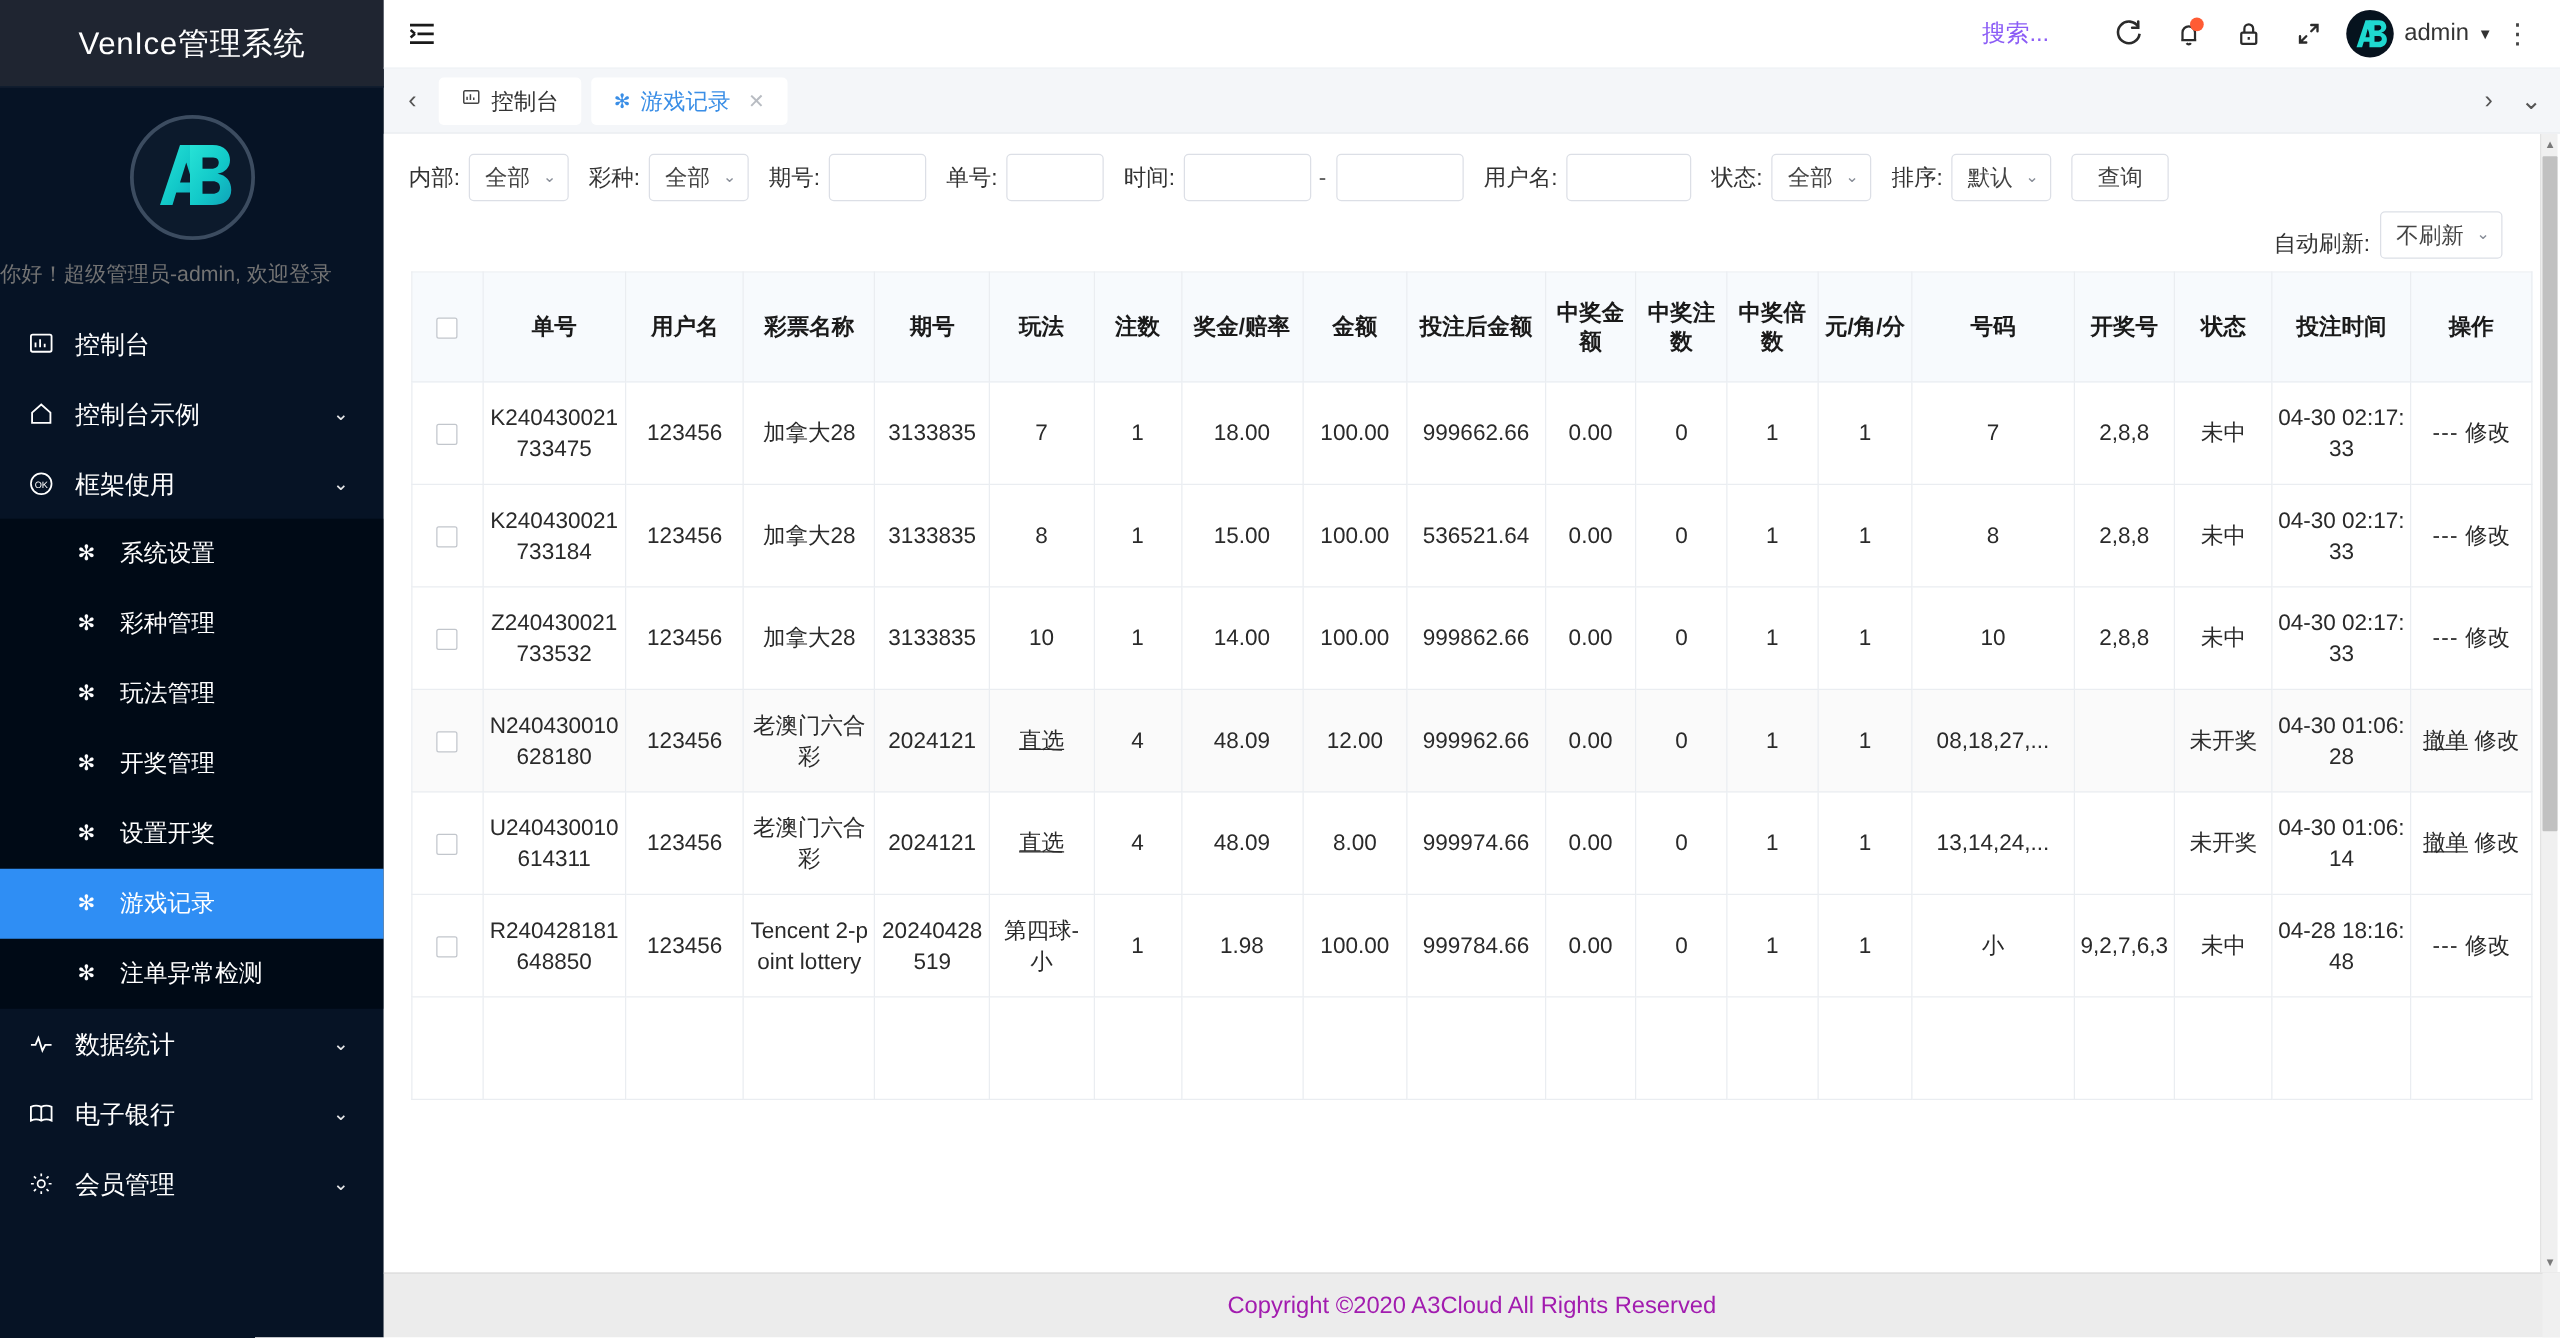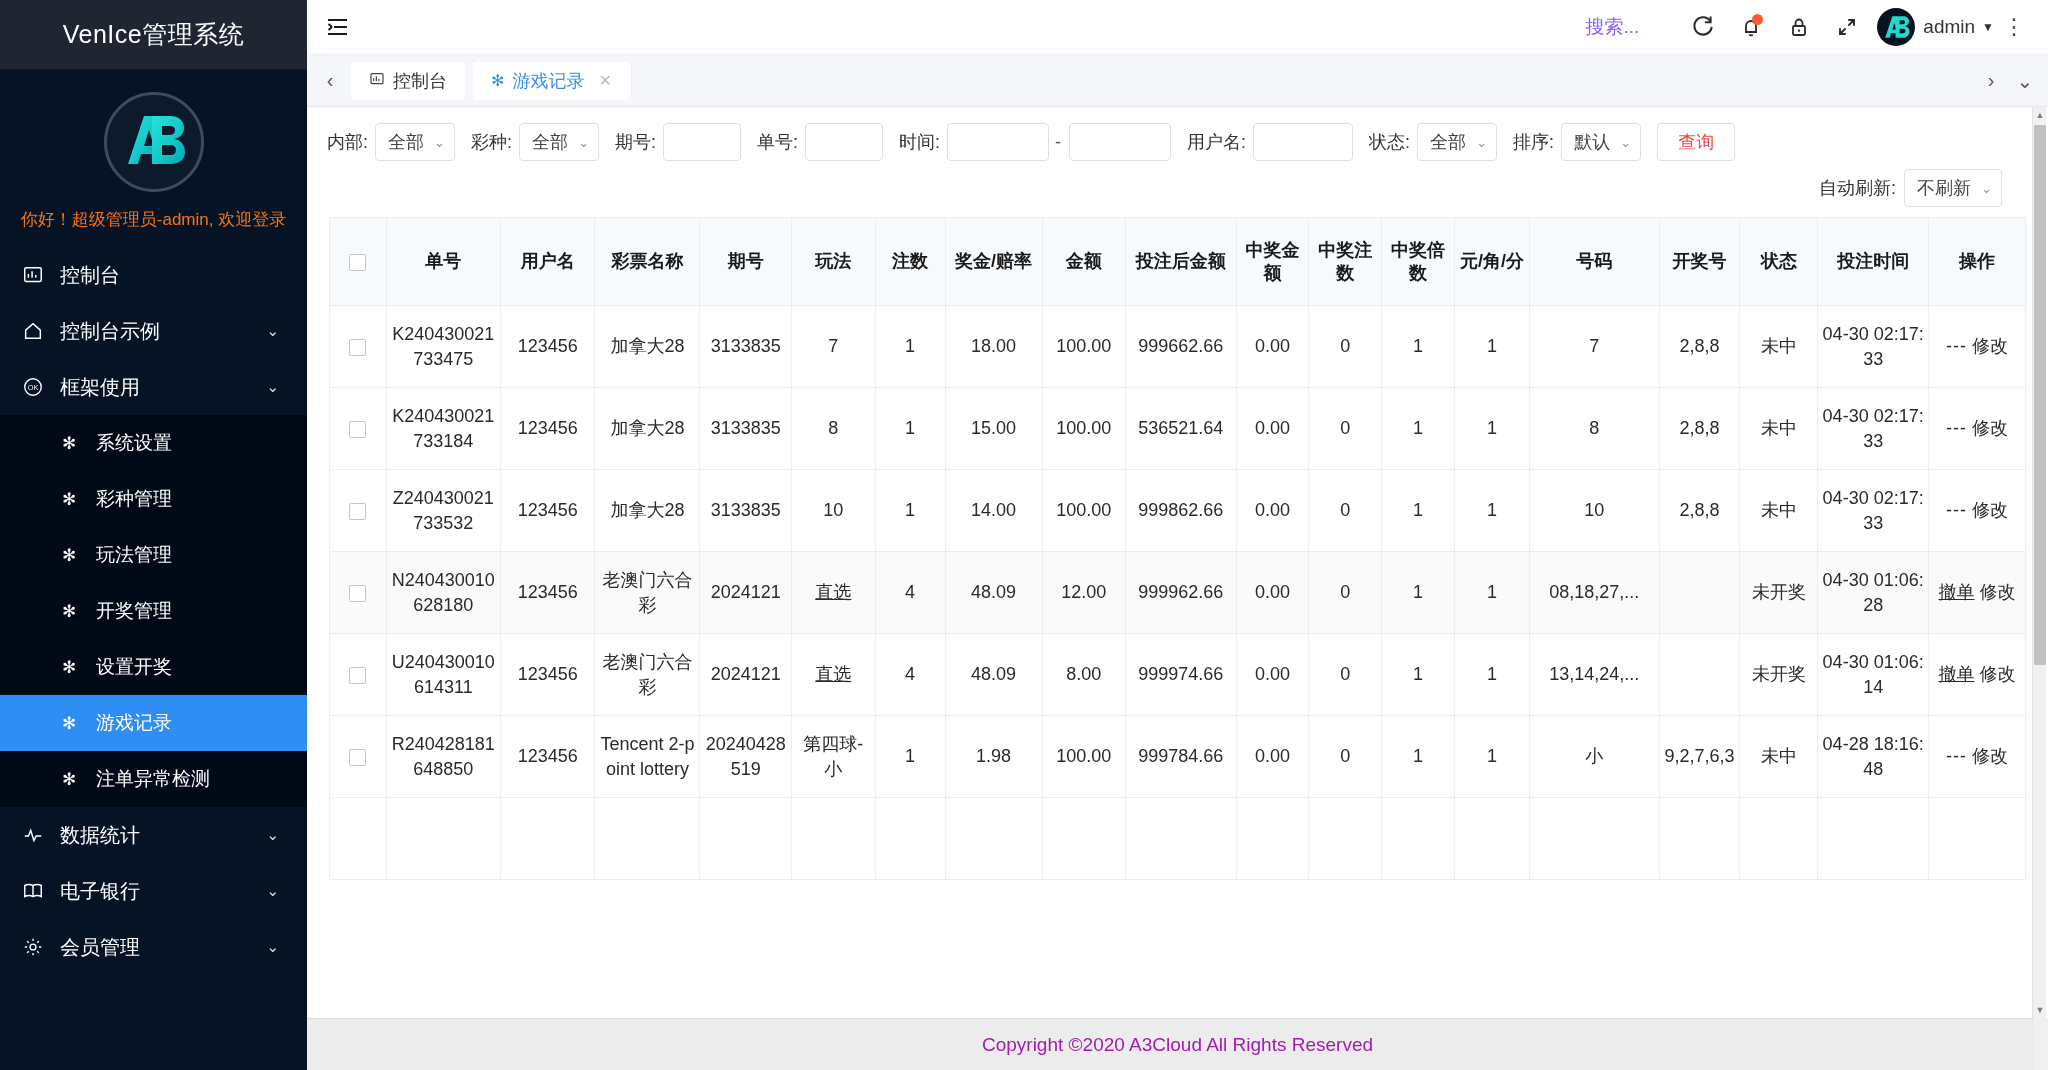--- a/index.html
+++ b/index.html
@@ -23,21 +23,21 @@
   }
   .logo-wrap { display: flex; justify-content: center; padding-top: 22px; }
   .logo {
     width: 100px; height: 100px; border-radius: 50%;
     background: #0c1a2c; border: 3px solid #3c4c60;
     display: flex; align-items: center; justify-content: center;
     position: relative;
   }
   .logo svg { display: block; }
   .greeting {
-    color: #f97316; font-size: 17px; text-align: center;
+    color: #737373; font-size: 17px; 
     margin-top: 16px; margin-bottom: 16px;
   }
   .menu { list-style: none; }
   .menu-item {
     height: 56px; display: flex; align-items: center;
     padding: 0 28px 0 22px; color: #ffffff; font-size: 20px;
     cursor: pointer; position: relative;
   }
   .menu-item .mi-icon {
     width: 30px; display: inline-flex; align-items: center;
@@ -136,26 +136,26 @@
   }
   .f-input {
     border: 1px solid #dcdfe6; border-radius: 4px; height: 38px; width: 78px;
     margin-right: 16px; background: #fff;
   }
   .f-input.wide { width: 100px; }
   .f-input.date { width: 102px; margin-right: 6px; }
   .dash { margin: 0 8px 0 0; color: #555; }
   .btn-query {
     border: 1px solid #dcdfe6; border-radius: 4px; height: 38px;
-    padding: 0 20px; background: #fff; font-size: 18px; color: #ef4444;
+    padding: 0 20px; background: #fff; font-size: 18px; color: #404040;
     cursor: pointer; display: flex; align-items: center;
     font-family: "Liberation Sans", sans-serif;
   }
   .autorefresh {
-    display: flex; align-items: center; justify-content: flex-end;
+    display: flex; align-items: flex-end; justify-content: flex-end;
     padding: 2px 46px 10px 0; font-size: 18px; color: #333; margin-left: 20px;
   }
   .autorefresh .f-select { margin-right: 0; margin-left: 8px; min-width: 92px; }
 
   
   .table-area { flex: 1; padding: 0 22px 0 22px; overflow: hidden; position: relative; }
   table.grid { border-collapse: collapse; width: 100%; table-layout: fixed; }
   table.grid th {
     background: #f7fafd; border: 1px solid #eaedf1; font-size: 18px;
     font-weight: bold; color: #1a1a1a; padding: 10px 2px; text-align: center;

